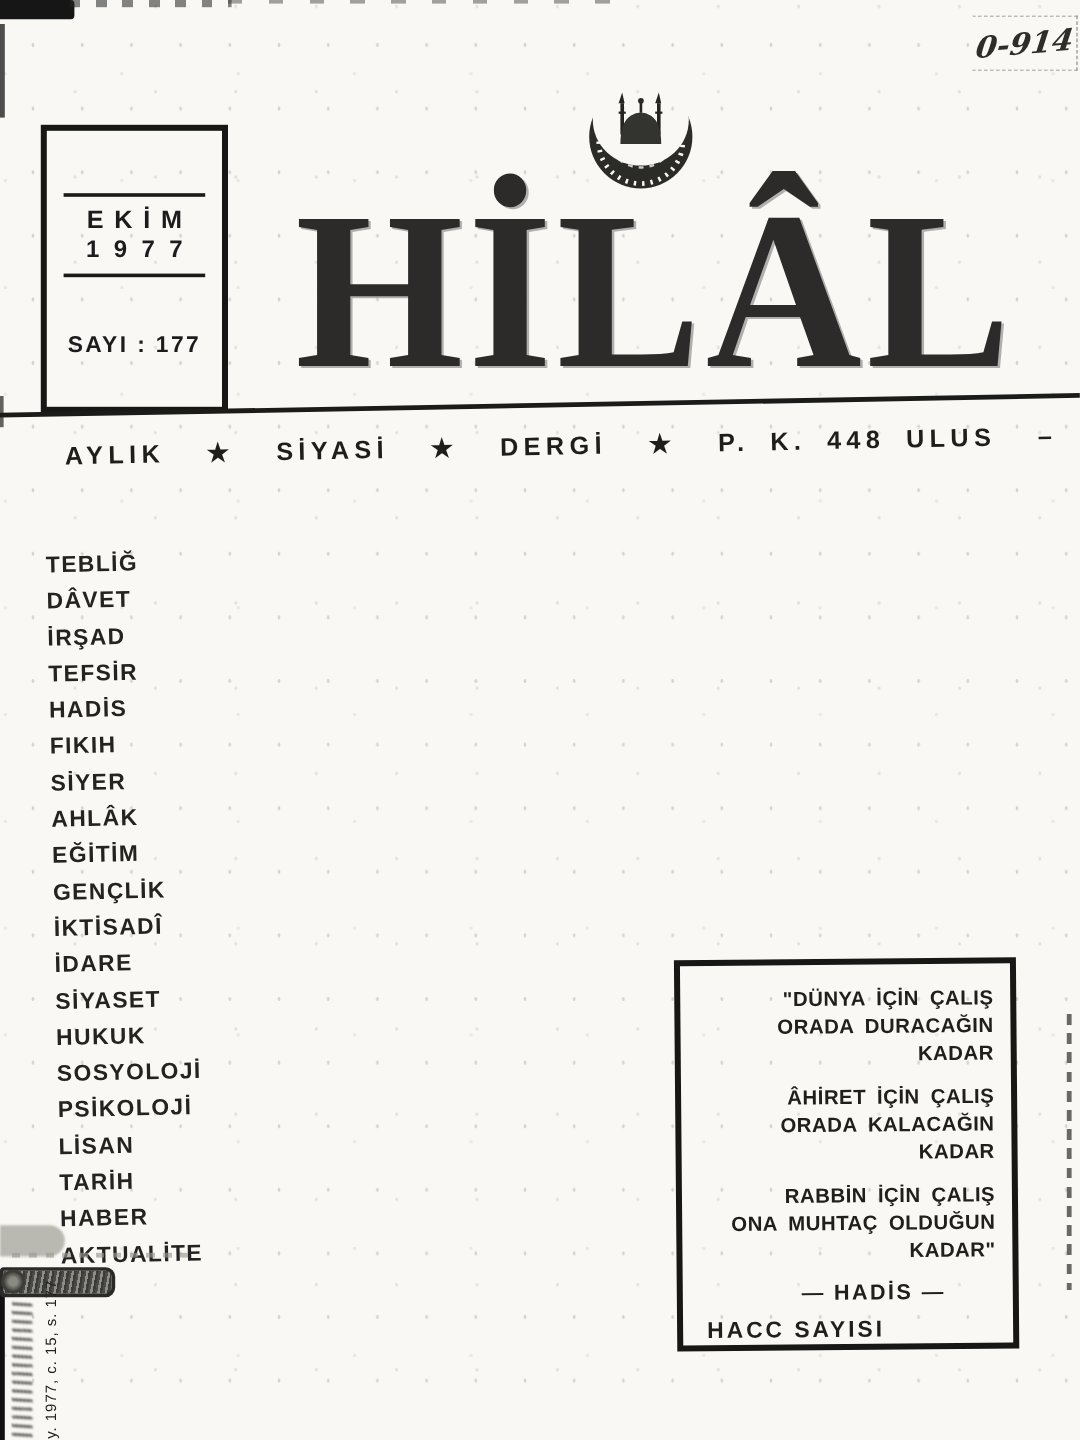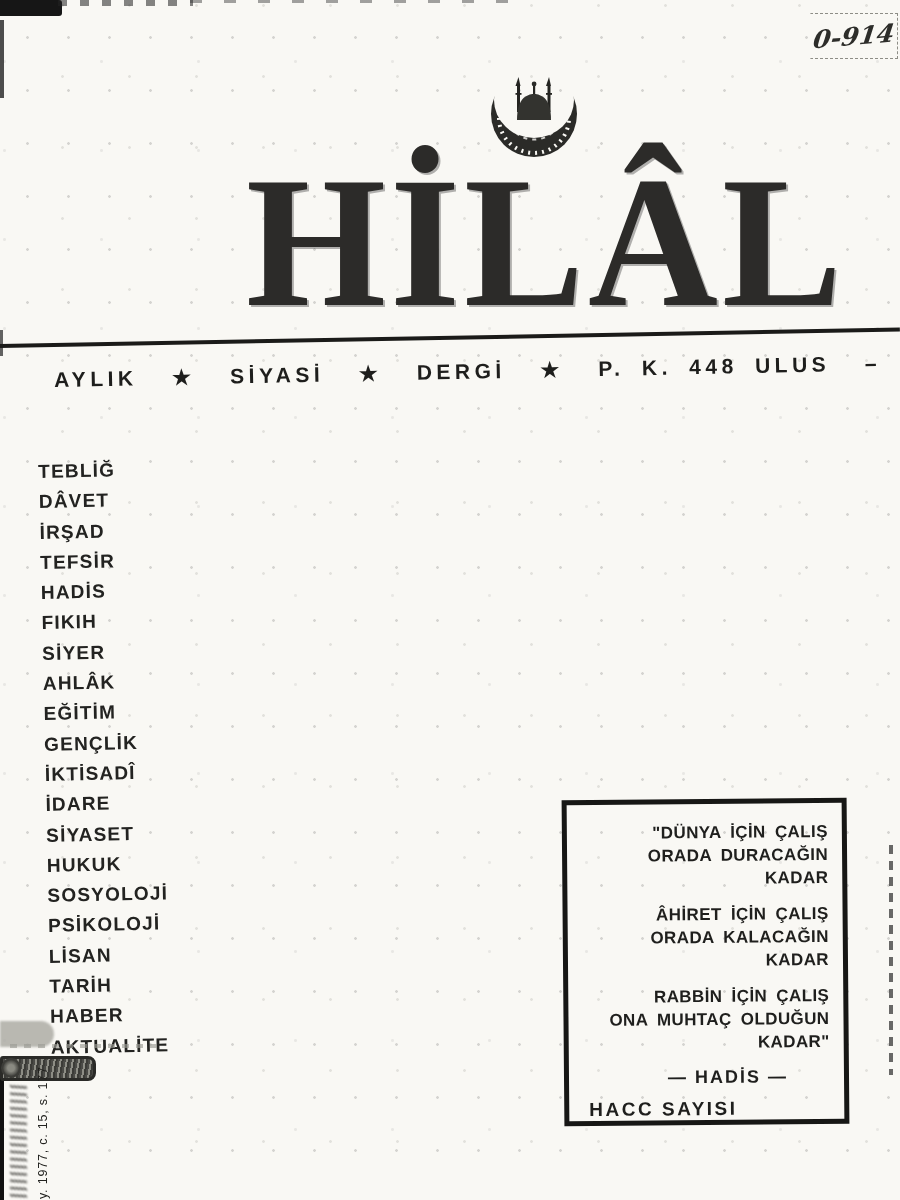--- a/index.html
+++ b/index.html
@@ -144,20 +144,27 @@
   <div class="artifact edge-top-dots"></div>
   <div class="artifact edge-left-a"></div>
   <div class="artifact edge-left-b"></div>
   <div class="artifact edge-left-c"></div>
   <div class="artifact edge-right-dash"></div>
 
   <div class="handnote-box">
     <span class="handnote">0-914</span>
   </div>
 
+  <div class="issue-box">
+    <div class="rule first"></div>
+    <div class="issue-month">EKİM</div>
+    <div class="issue-year">1977</div>
+    <div class="rule"></div>
+    <div class="issue-no">SAYI : 177</div>
+  </div>
 
   <svg class="logo" width="100" height="94" viewBox="0 0 100 94" aria-hidden="true">
     <defs>
       <mask id="cres">
         <rect width="100" height="94" fill="#fff"></rect>
         <ellipse cx="50" cy="36" rx="40" ry="38" fill="#000"></ellipse>
       </mask>
     </defs>
     <circle cx="50" cy="50" r="43" fill="#2b2b28" mask="url(#cres)"></circle>
     <path d="M 15 54 A 35 35 0 0 0 85 54" fill="none" stroke="#f9f8f4" stroke-width="4" stroke-dasharray="2 5"></path>

